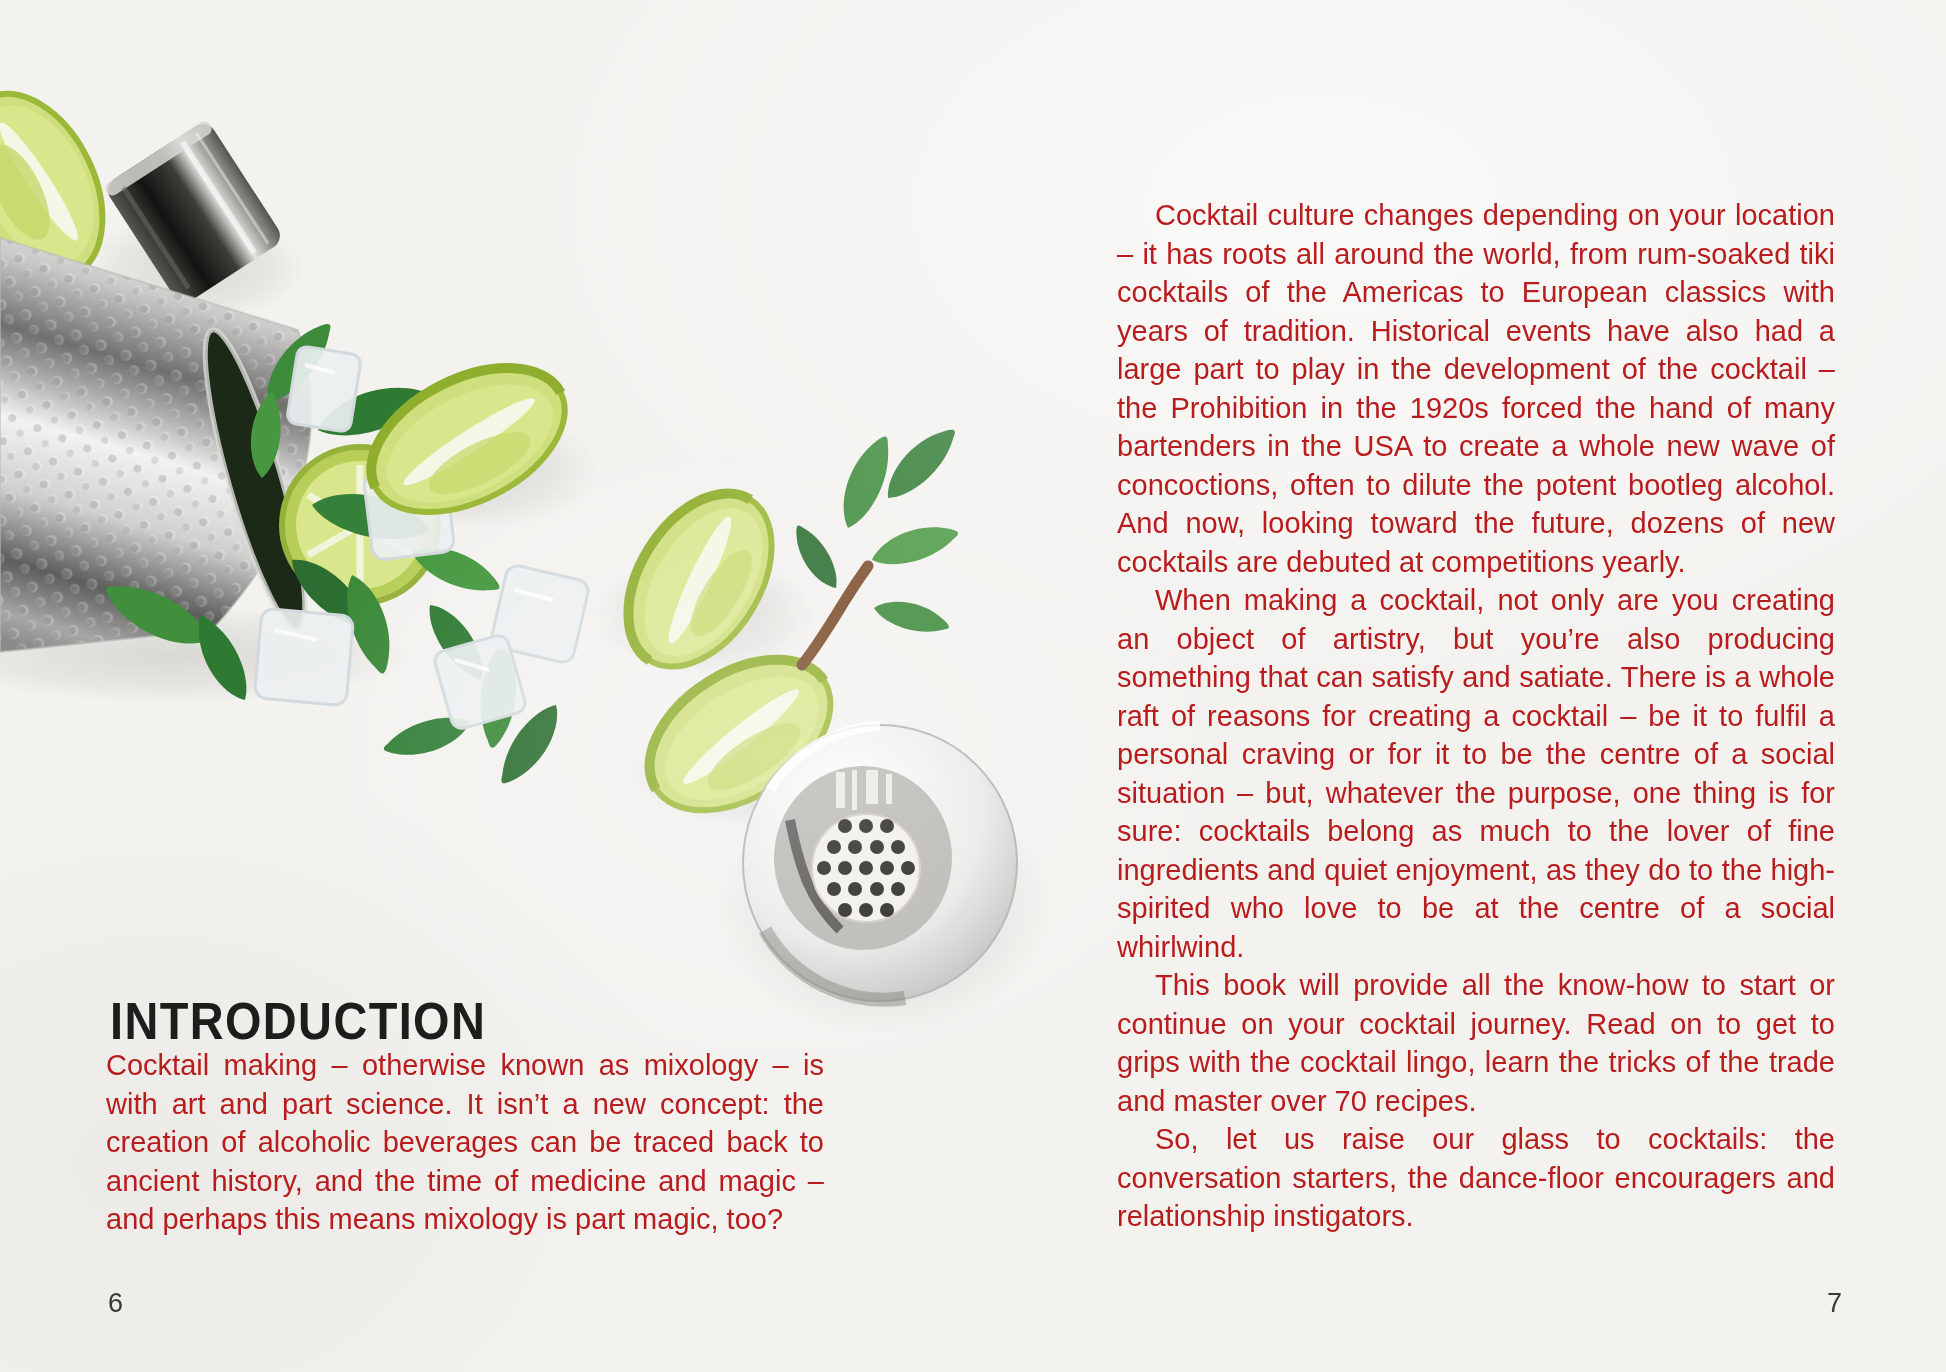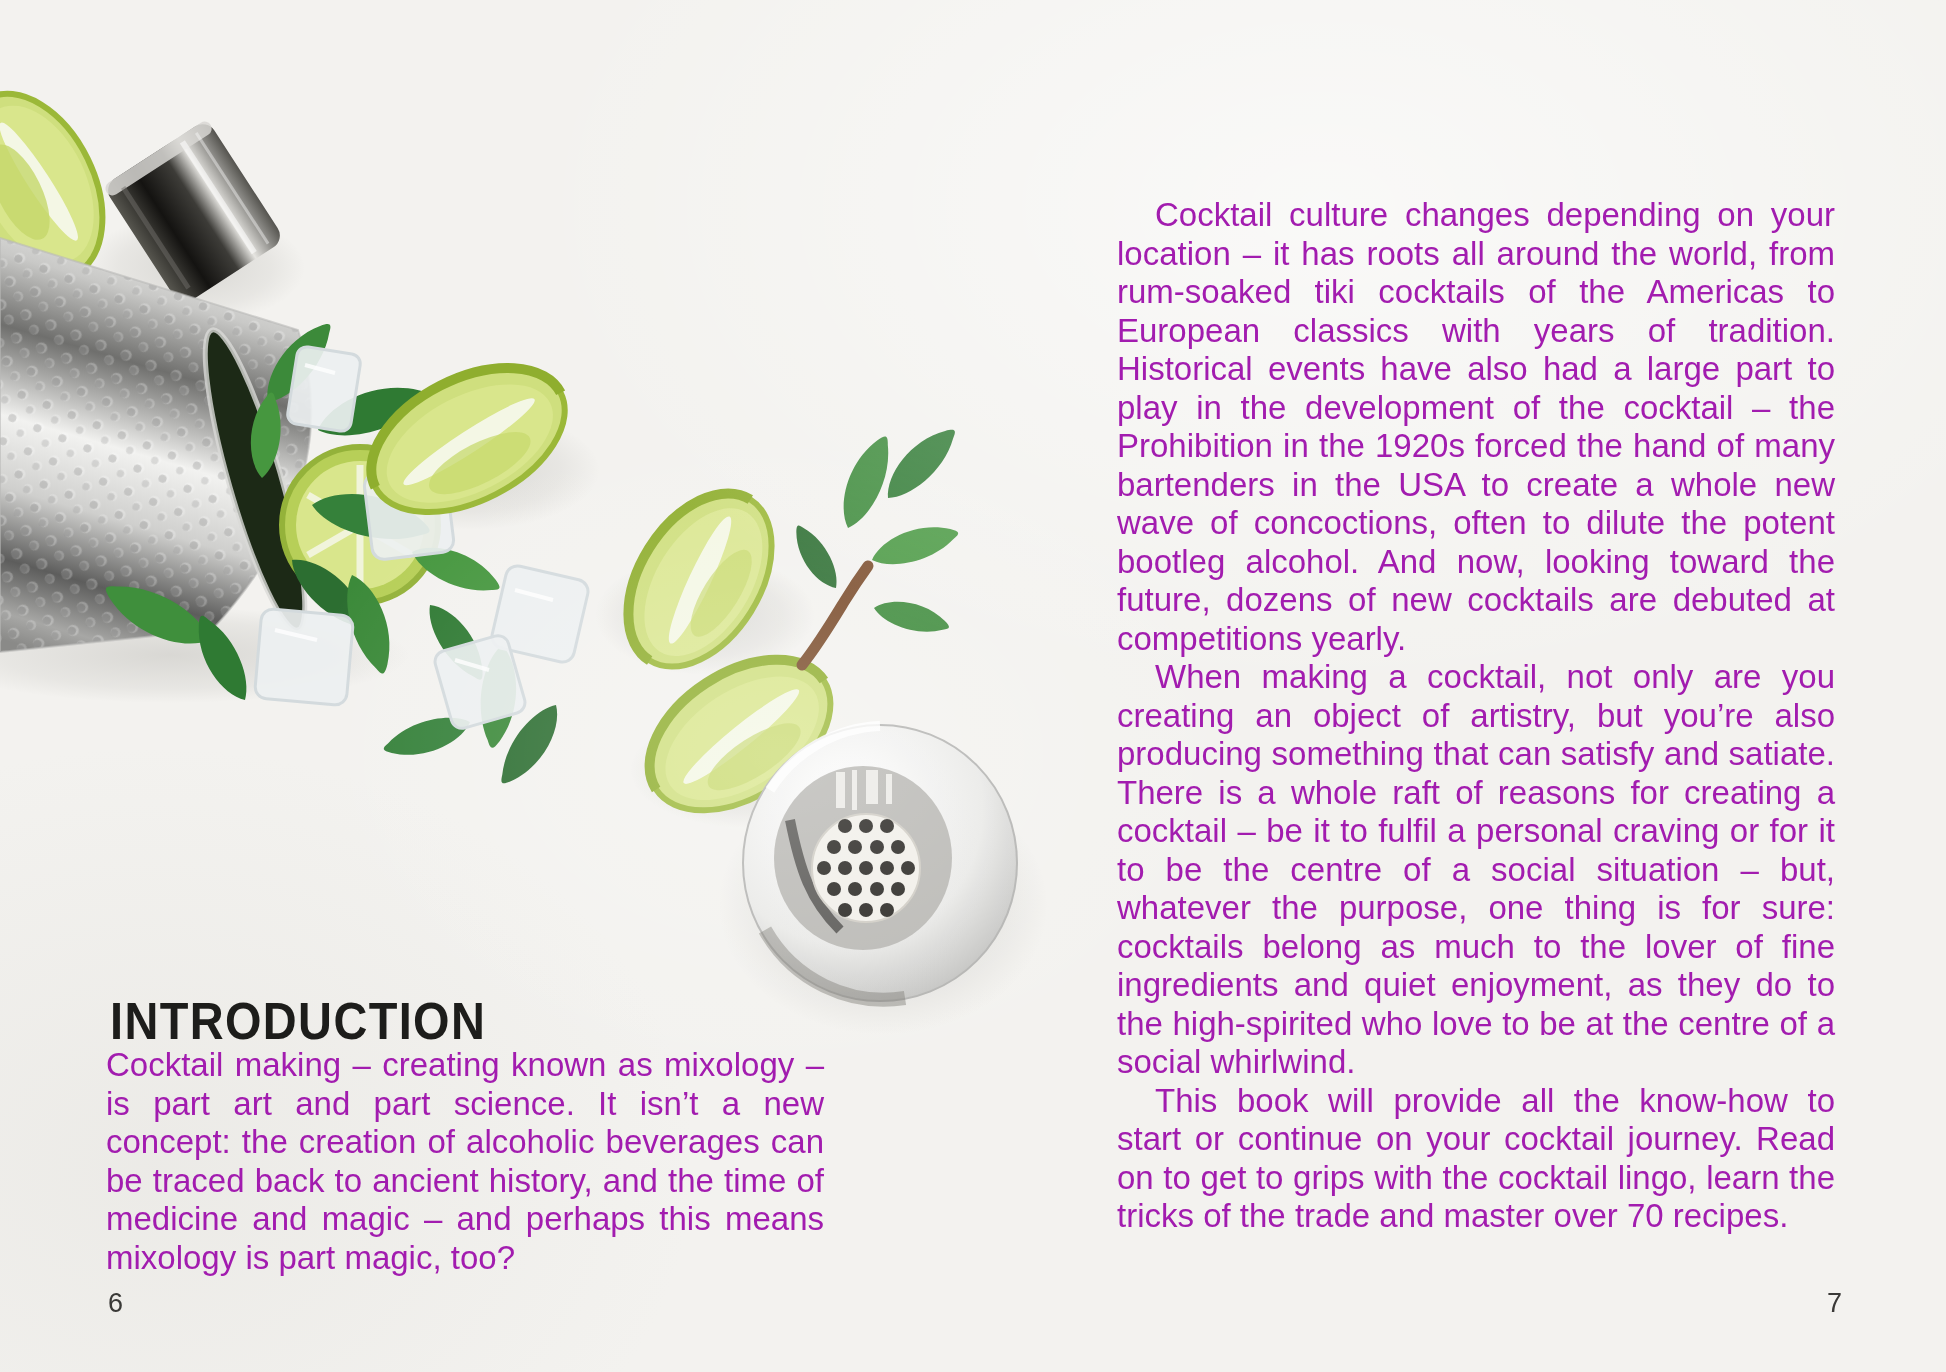--- a/index.html
+++ b/index.html
@@ -20,23 +20,23 @@
   }
   .photo-layer{position:absolute;left:0;top:0;}
   .heading{
     position:absolute;left:110px;top:962px;
     font-size:51px;font-weight:700;line-height:1;
     letter-spacing:1.5px;color:#1d1d1b;
     transform:scaleX(.92);transform-origin:left top;
     white-space:nowrap;
   }
   .body-text{
-    font-size:33px;line-height:38.5px;
+    font-size:29px;line-height:38.5px;
     text-align:justify;
-    color:#a21caf;
+    color:#b91c1c;
   }
   .left-paragraph{
     position:absolute;left:106px;top:1046px;width:718px;
   }
   .right-column{
     position:absolute;left:1117px;top:196px;width:718px;
   }
   .right-column p{margin:0;text-indent:38px;}
   .left-paragraph p{margin:0;}
   .page-number{
@@ -250,26 +250,27 @@
           <circle cx="887" cy="910" r="7"></circle>
       </g>
     </g>
   </svg>
 
   <div class="paper-texture"></div>
 
   <h1 class="heading">INTRODUCTION</h1>
 
   <div class="left-paragraph body-text">
-    <p>Cocktail making – creating known as mixology – is part art and part science. It isn’t a new concept: the creation of alcoholic beverages can be traced back to ancient history, and the time of medicine and magic – and perhaps this means mixology is part magic, too?</p>
+    <p>Cocktail making – otherwise known as mixology – is with art and part science. It isn’t a new concept: the creation of alcoholic beverages can be traced back to ancient history, and the time of medicine and magic – and perhaps this means mixology is part magic, too?</p>
   </div>
 
   <div class="page-number left">6</div>
 
   <div class="right-column body-text">
     <p>Cocktail culture changes depending on your location – it has roots all around the world, from rum-soaked tiki cocktails of the Americas to European classics with years of tradition. Historical events have also had a large part to play in the development of the cocktail – the Prohibition in the 1920s forced the hand of many bartenders in the USA to create a whole new wave of concoctions, often to dilute the potent bootleg alcohol. And now, looking toward the future, dozens of new cocktails are debuted at competitions yearly.</p>
     <p>When making a cocktail, not only are you creating an object of artistry, but you’re also producing something that can satisfy and satiate. There is a whole raft of reasons for creating a cocktail – be it to fulfil a personal craving or for it to be the centre of a social situation – but, whatever the purpose, one thing is for sure: cocktails belong as much to the lover of fine ingredients and quiet enjoyment, as they do to the high-spirited who love to be at the centre of a social whirlwind.</p>
     <p>This book will provide all the know-how to start or continue on your cocktail journey. Read on to get to grips with the cocktail lingo, learn the tricks of the trade and master over 70 recipes.</p>
+    <p>So, let us raise our glass to cocktails: the conversation starters, the dance-floor encouragers and relationship instigators.</p>
   </div>
 
   <div class="page-number right">7</div>
 
 </div>
 
 </body></html>

